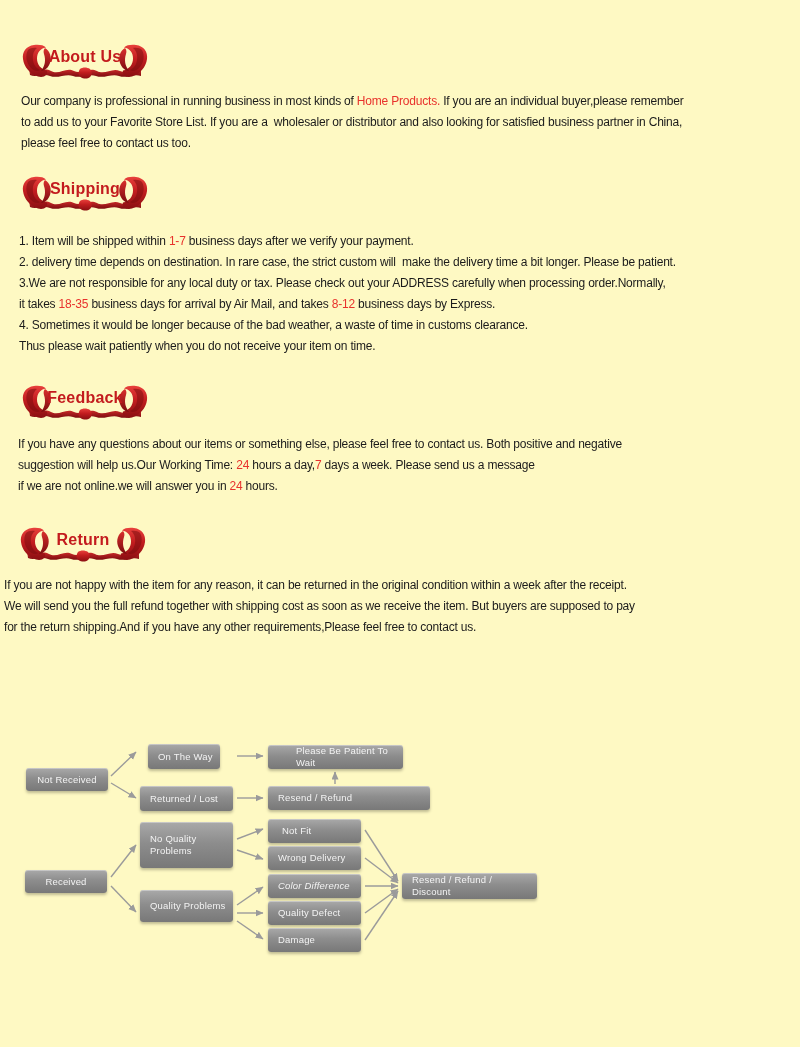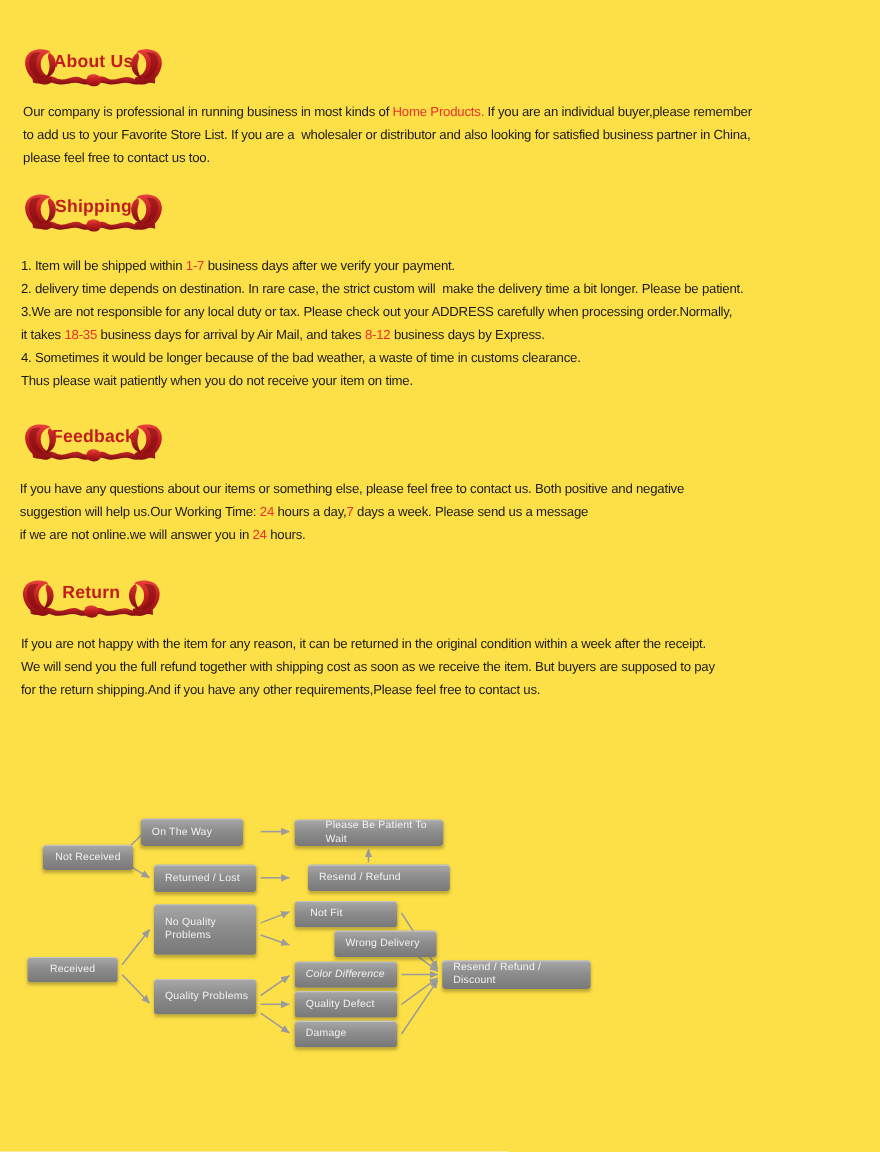--- a/index.html
+++ b/index.html
@@ -1,17 +1,17 @@
 <!DOCTYPE html>
 <html><head>
 <meta charset="utf-8">
 <style>
   html,body{margin:0;padding:0;background:#fff;}
   .page{
-    position:relative;width:800px;height:1047px;background:#fde047;overflow:hidden;
+    position:relative;width:800px;height:1047px;background:#fef9c3;overflow:hidden;
     font-family:"Liberation Sans","DejaVu Sans",sans-serif;
   }
   
   .ribbon{position:absolute;width:130px;height:36px;}
   .ribbon-art{position:absolute;left:0;top:0;width:130px;height:36px;}
   .ribbon-label{
     position:absolute;left:0;right:0;top:3px;height:20px;line-height:20px;
     text-align:center;font-size:16px;font-weight:bold;letter-spacing:.2px;
     color:#c31b1e;white-space:nowrap;
   }
@@ -110,21 +110,21 @@
       </div>
   </section>
 
   <section>
     <div class="ribbon" style="left:18px;top:527px">
       <svg class="ribbon-art" viewBox="0 0 260 72">
           <use href="#ribbon-shape"></use>
         </svg>
       <span class="ribbon-label">Return</span>
     </div>
-    <div class="para" style="left:19px;top:575px">
+    <div class="para" style="left:4px;top:575px">
         <div class="tline"><span>If you are not happy with the item for any reason, it can be returned in the original condition within a week after the receipt.</span></div>
         <div class="tline"><span>We will send you the full refund together with shipping cost as soon as we receive the item. But buyers are supposed to pay</span></div>
         <div class="tline"><span>for the return shipping.And if you have any other requirements,Please feel free to contact us.</span></div>
       </div>
   </section>
 
   <div class="flow" id="flowchart">
     <svg class="flow-arrows" width="800" height="1047">
       <defs>
         <marker id="arrowhead" markerWidth="9" markerHeight="8" refX="7.5" refY="3.5" orient="auto" markerUnits="userSpaceOnUse">
@@ -144,29 +144,29 @@
           <line x1="237" y1="905" x2="263" y2="887" marker-end="url(#arrowhead)"></line>
           <line x1="237" y1="913" x2="263" y2="913" marker-end="url(#arrowhead)"></line>
           <line x1="237" y1="921" x2="263" y2="939" marker-end="url(#arrowhead)"></line>
           <line x1="365" y1="830" x2="398" y2="881" marker-end="url(#arrowhead)"></line>
           <line x1="365" y1="858" x2="398" y2="883" marker-end="url(#arrowhead)"></line>
           <line x1="365" y1="886" x2="398" y2="886" marker-end="url(#arrowhead)"></line>
           <line x1="365" y1="913" x2="398" y2="889" marker-end="url(#arrowhead)"></line>
           <line x1="365" y1="940" x2="398" y2="891" marker-end="url(#arrowhead)"></line>
         </g>
     </svg>
-  <div class="node center" style="left: 39px; top: 768px; width: 82px; height: 23px;">Not Received</div>
-      <div class="node" style="left: 128px; top: 744px; width: 93px; height: 25px;">On The Way</div>
+  <div class="node center" style="left: 26px; top: 768px; width: 82px; height: 23px;">Not Received</div>
+      <div class="node" style="left: 148px; top: 744px; width: 72px; height: 25px;">On The Way</div>
       <div class="node" style="left: 140px; top: 786px; width: 93px; height: 25px;">Returned / Lost</div>
       <div class="node" style="left: 268px; top: 745px; width: 135px; height: 24px; padding-left: 28px;">Please Be Patient To Wait</div>
-      <div class="node" style="left: 268px; top: 786px; width: 129px; height: 24px; margin-left: 12px;">Resend / Refund</div>
+      <div class="node" style="left: 268px; top: 786px; width: 162px; height: 24px;">Resend / Refund</div>
       <div class="node center" style="left: 25px; top: 870px; width: 82px; height: 23px; text-align: right;">Received</div>
       <div class="node" style="left: 140px; top: 822px; width: 93px; height: 46px;">No Quality Problems</div>
       <div class="node" style="left: 140px; top: 890px; width: 93px; height: 32px;">Quality Problems</div>
       <div class="node" style="left: 268px; top: 819px; width: 93px; height: 24px; padding-left: 14px;">Not Fit</div>
-      <div class="node" style="left: 268px; top: 846px; width: 93px; height: 24px; margin-left: 36px;">Wrong Delivery</div>
+      <div class="node" style="left: 268px; top: 846px; width: 93px; height: 24px;">Wrong Delivery</div>
       <div class="node" style="left: 268px; top: 874px; width: 93px; height: 24px; font-style: italic;">Color Difference</div>
       <div class="node" style="left: 268px; top: 901px; width: 93px; height: 24px;">Quality Defect</div>
       <div class="node" style="left: 268px; top: 928px; width: 93px; height: 24px;">Damage</div>
       <div class="node" style="left: 402px; top: 873px; width: 135px; height: 26px;">Resend / Refund / Discount</div>
     </div>
 
 </div>
 
 </body></html>

